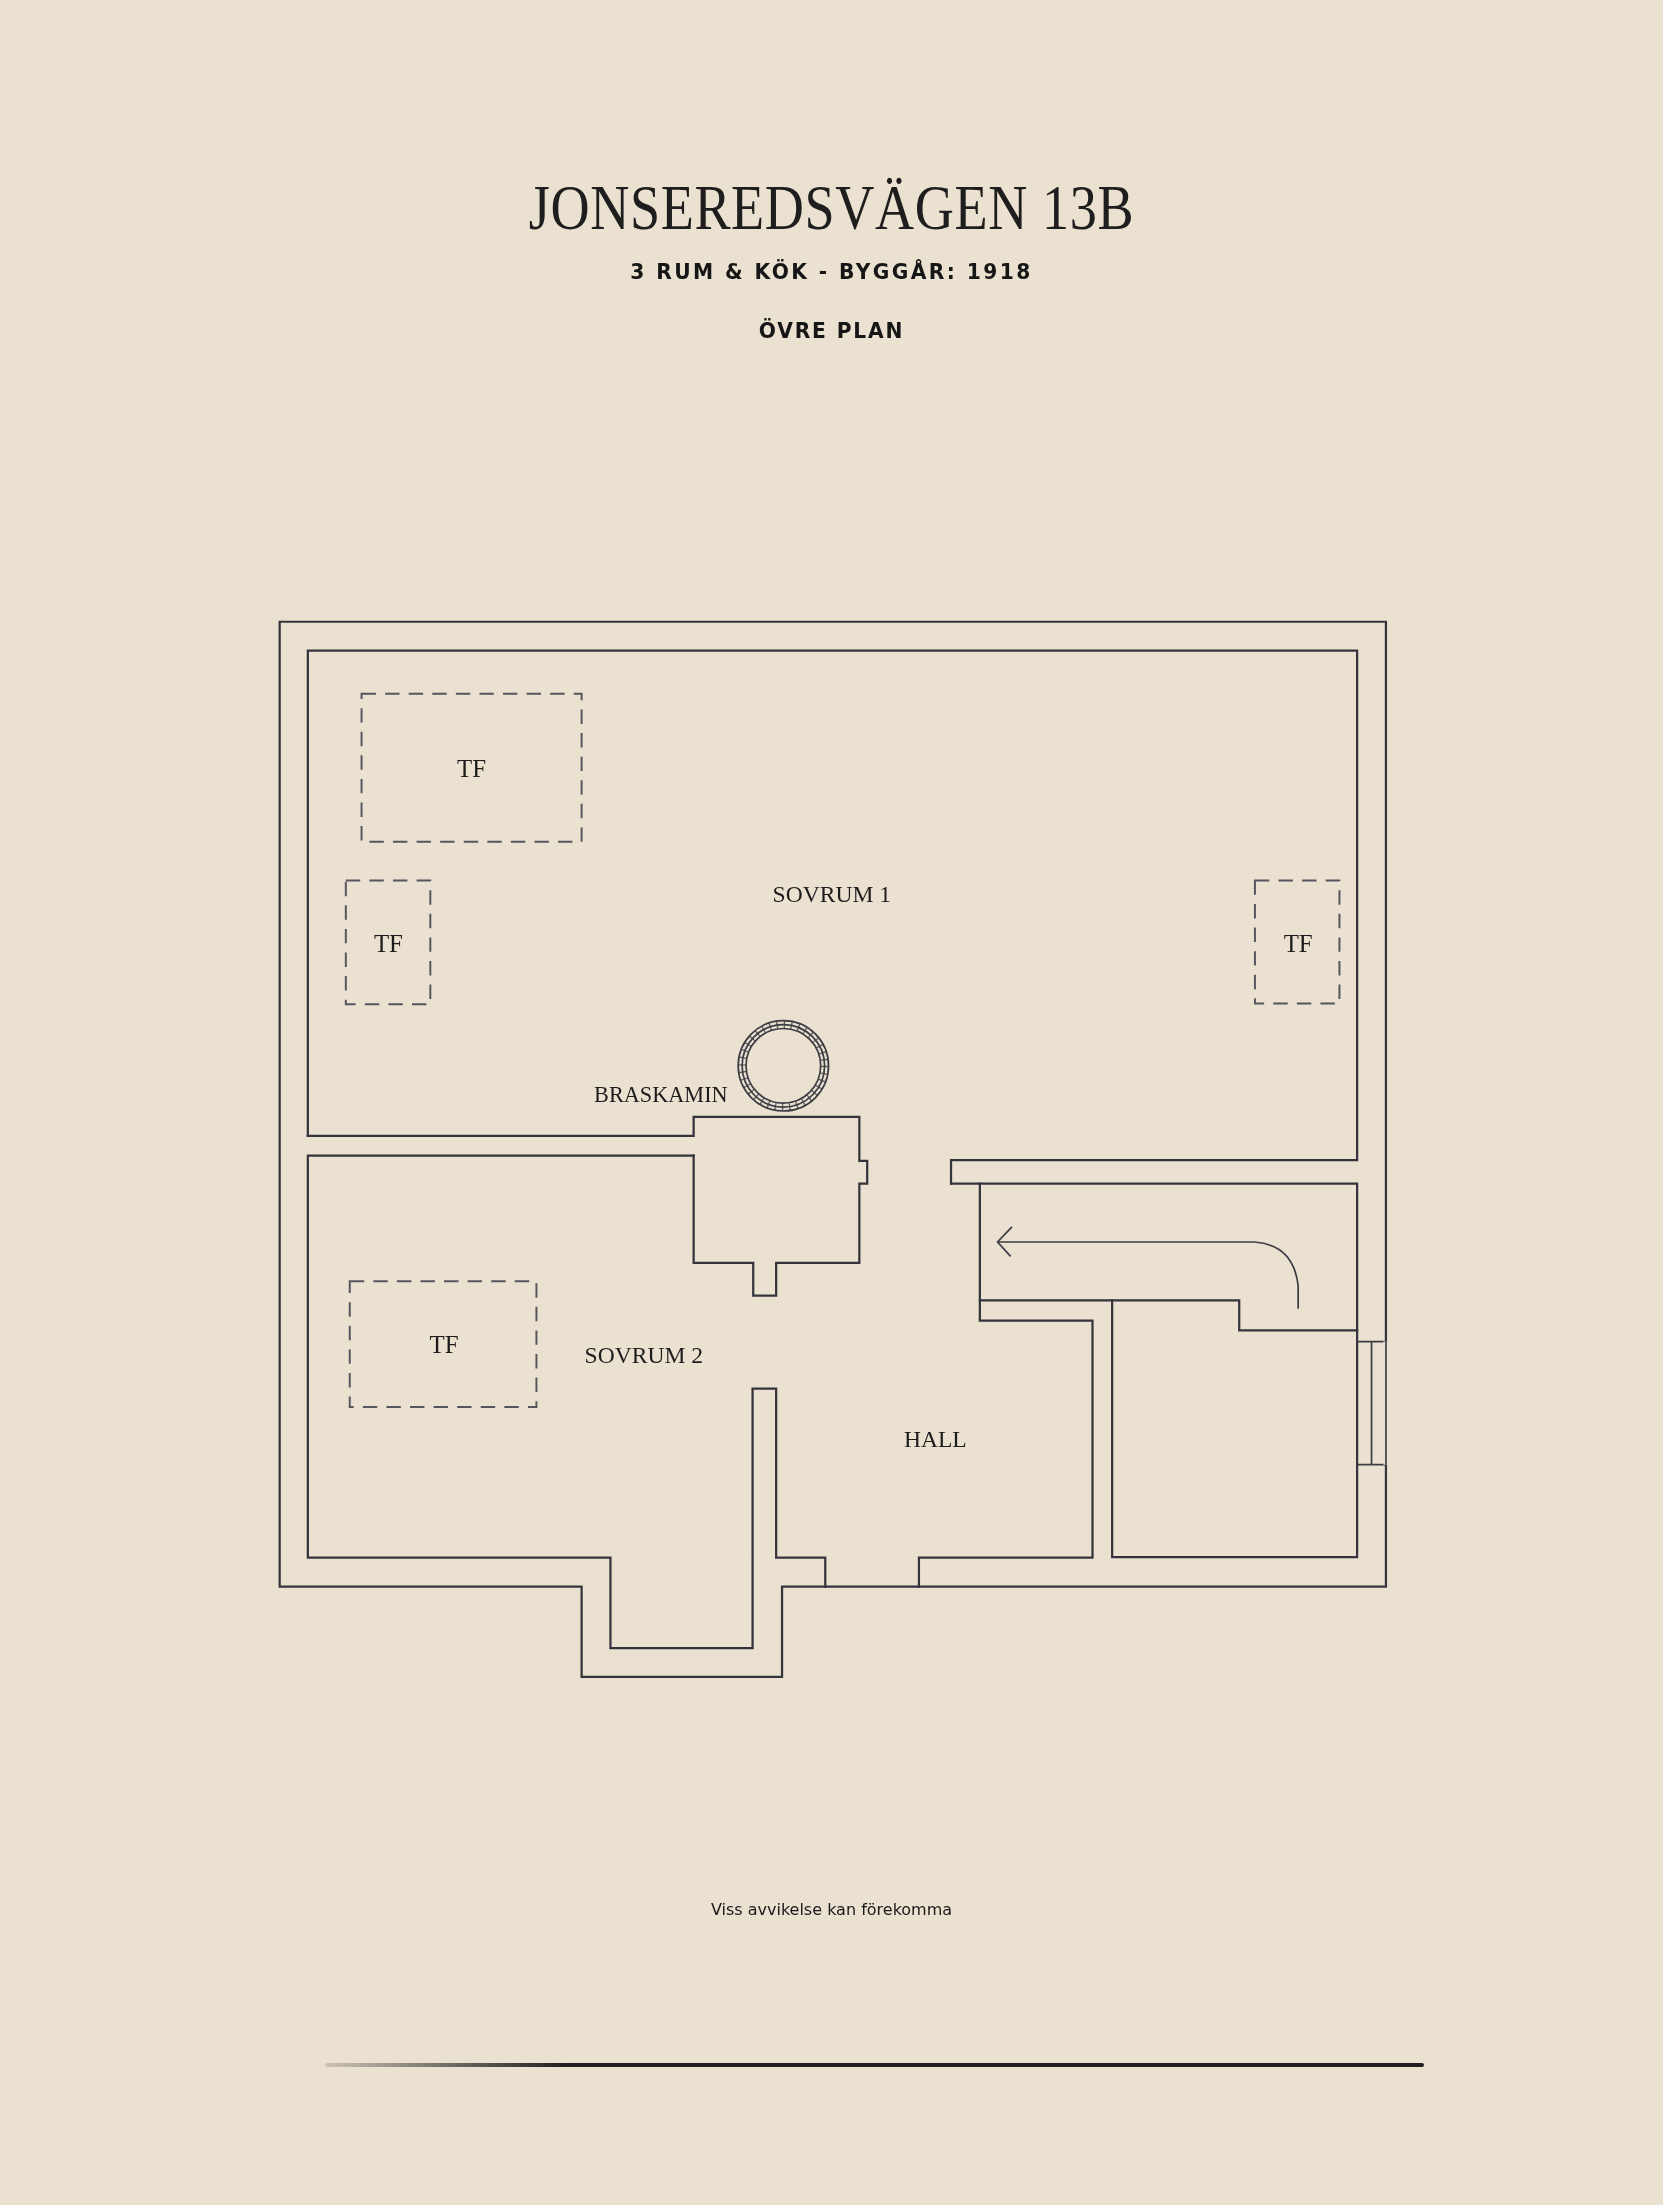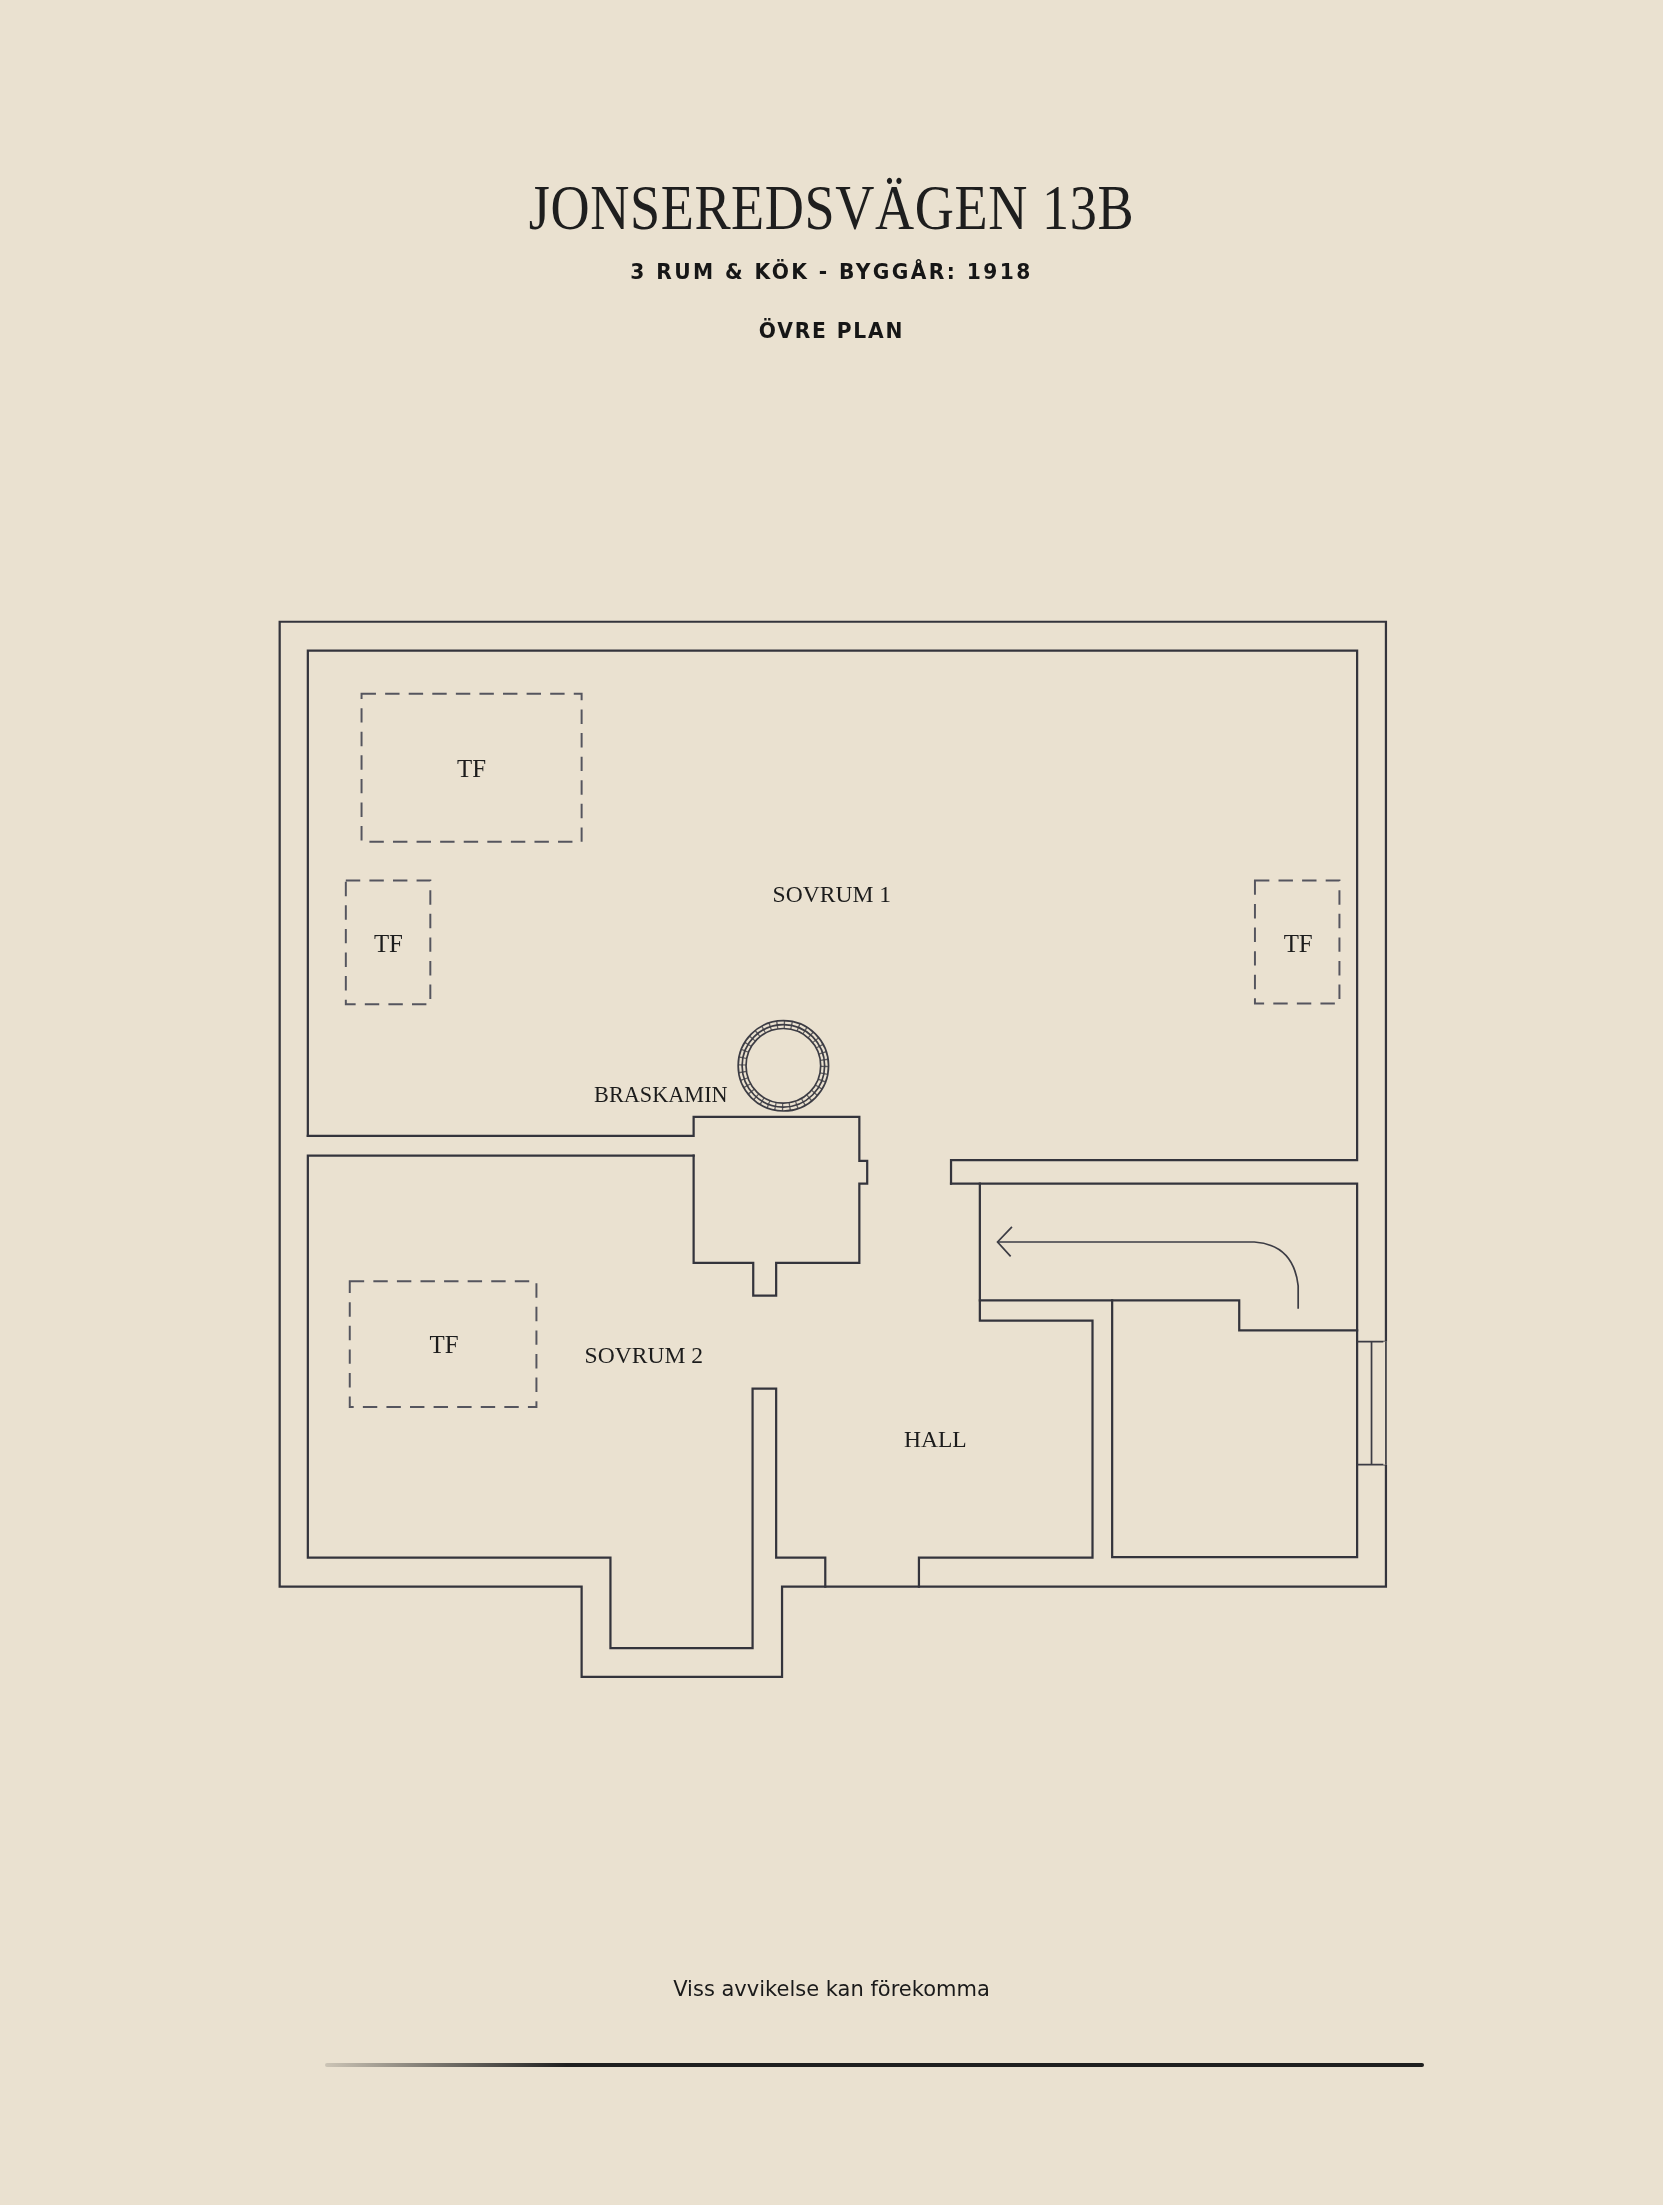--- a/index.html
+++ b/index.html
@@ -42,24 +42,24 @@
   }
   svg.plan { position: absolute; left: 0; top: 0; }
   .wall { fill: none; stroke: #34343c; stroke-width: 3.4; stroke-linejoin: miter; stroke-linecap: square; }
   .thin { fill: none; stroke: #3c3c44; stroke-width: 2.6; }
   .dash { fill: none; stroke: #55555e; stroke-width: 3; stroke-dasharray: 22 14; }
   .lbl {
     font-family: "Liberation Serif", "DejaVu Serif", serif;
     fill: #1c1c1c;
   }
   .footer {
-    position: absolute; left: 0; width: 100%; top: 1973px;
+    position: absolute; left: 0; width: 100%; top: 1893px;
     text-align: center;
     font-family: "DejaVu Sans", sans-serif;
-    font-size: 21px; line-height: 33px;
+    font-size: 16px; line-height: 33px;
     color: #1a1a1a;
     font-weight: normal;
   }
   .rule {
     position: absolute; left: 325px; top: 2063px; width: 1099px; height: 3.9px;
     background: linear-gradient(to right, rgba(30,30,30,0.15) 0%, rgba(30,30,30,0.55) 10%, #1f1f1f 22%, #1f1f1f 100%);
     border-radius: 2px;
   }
 </style>
 </head>

